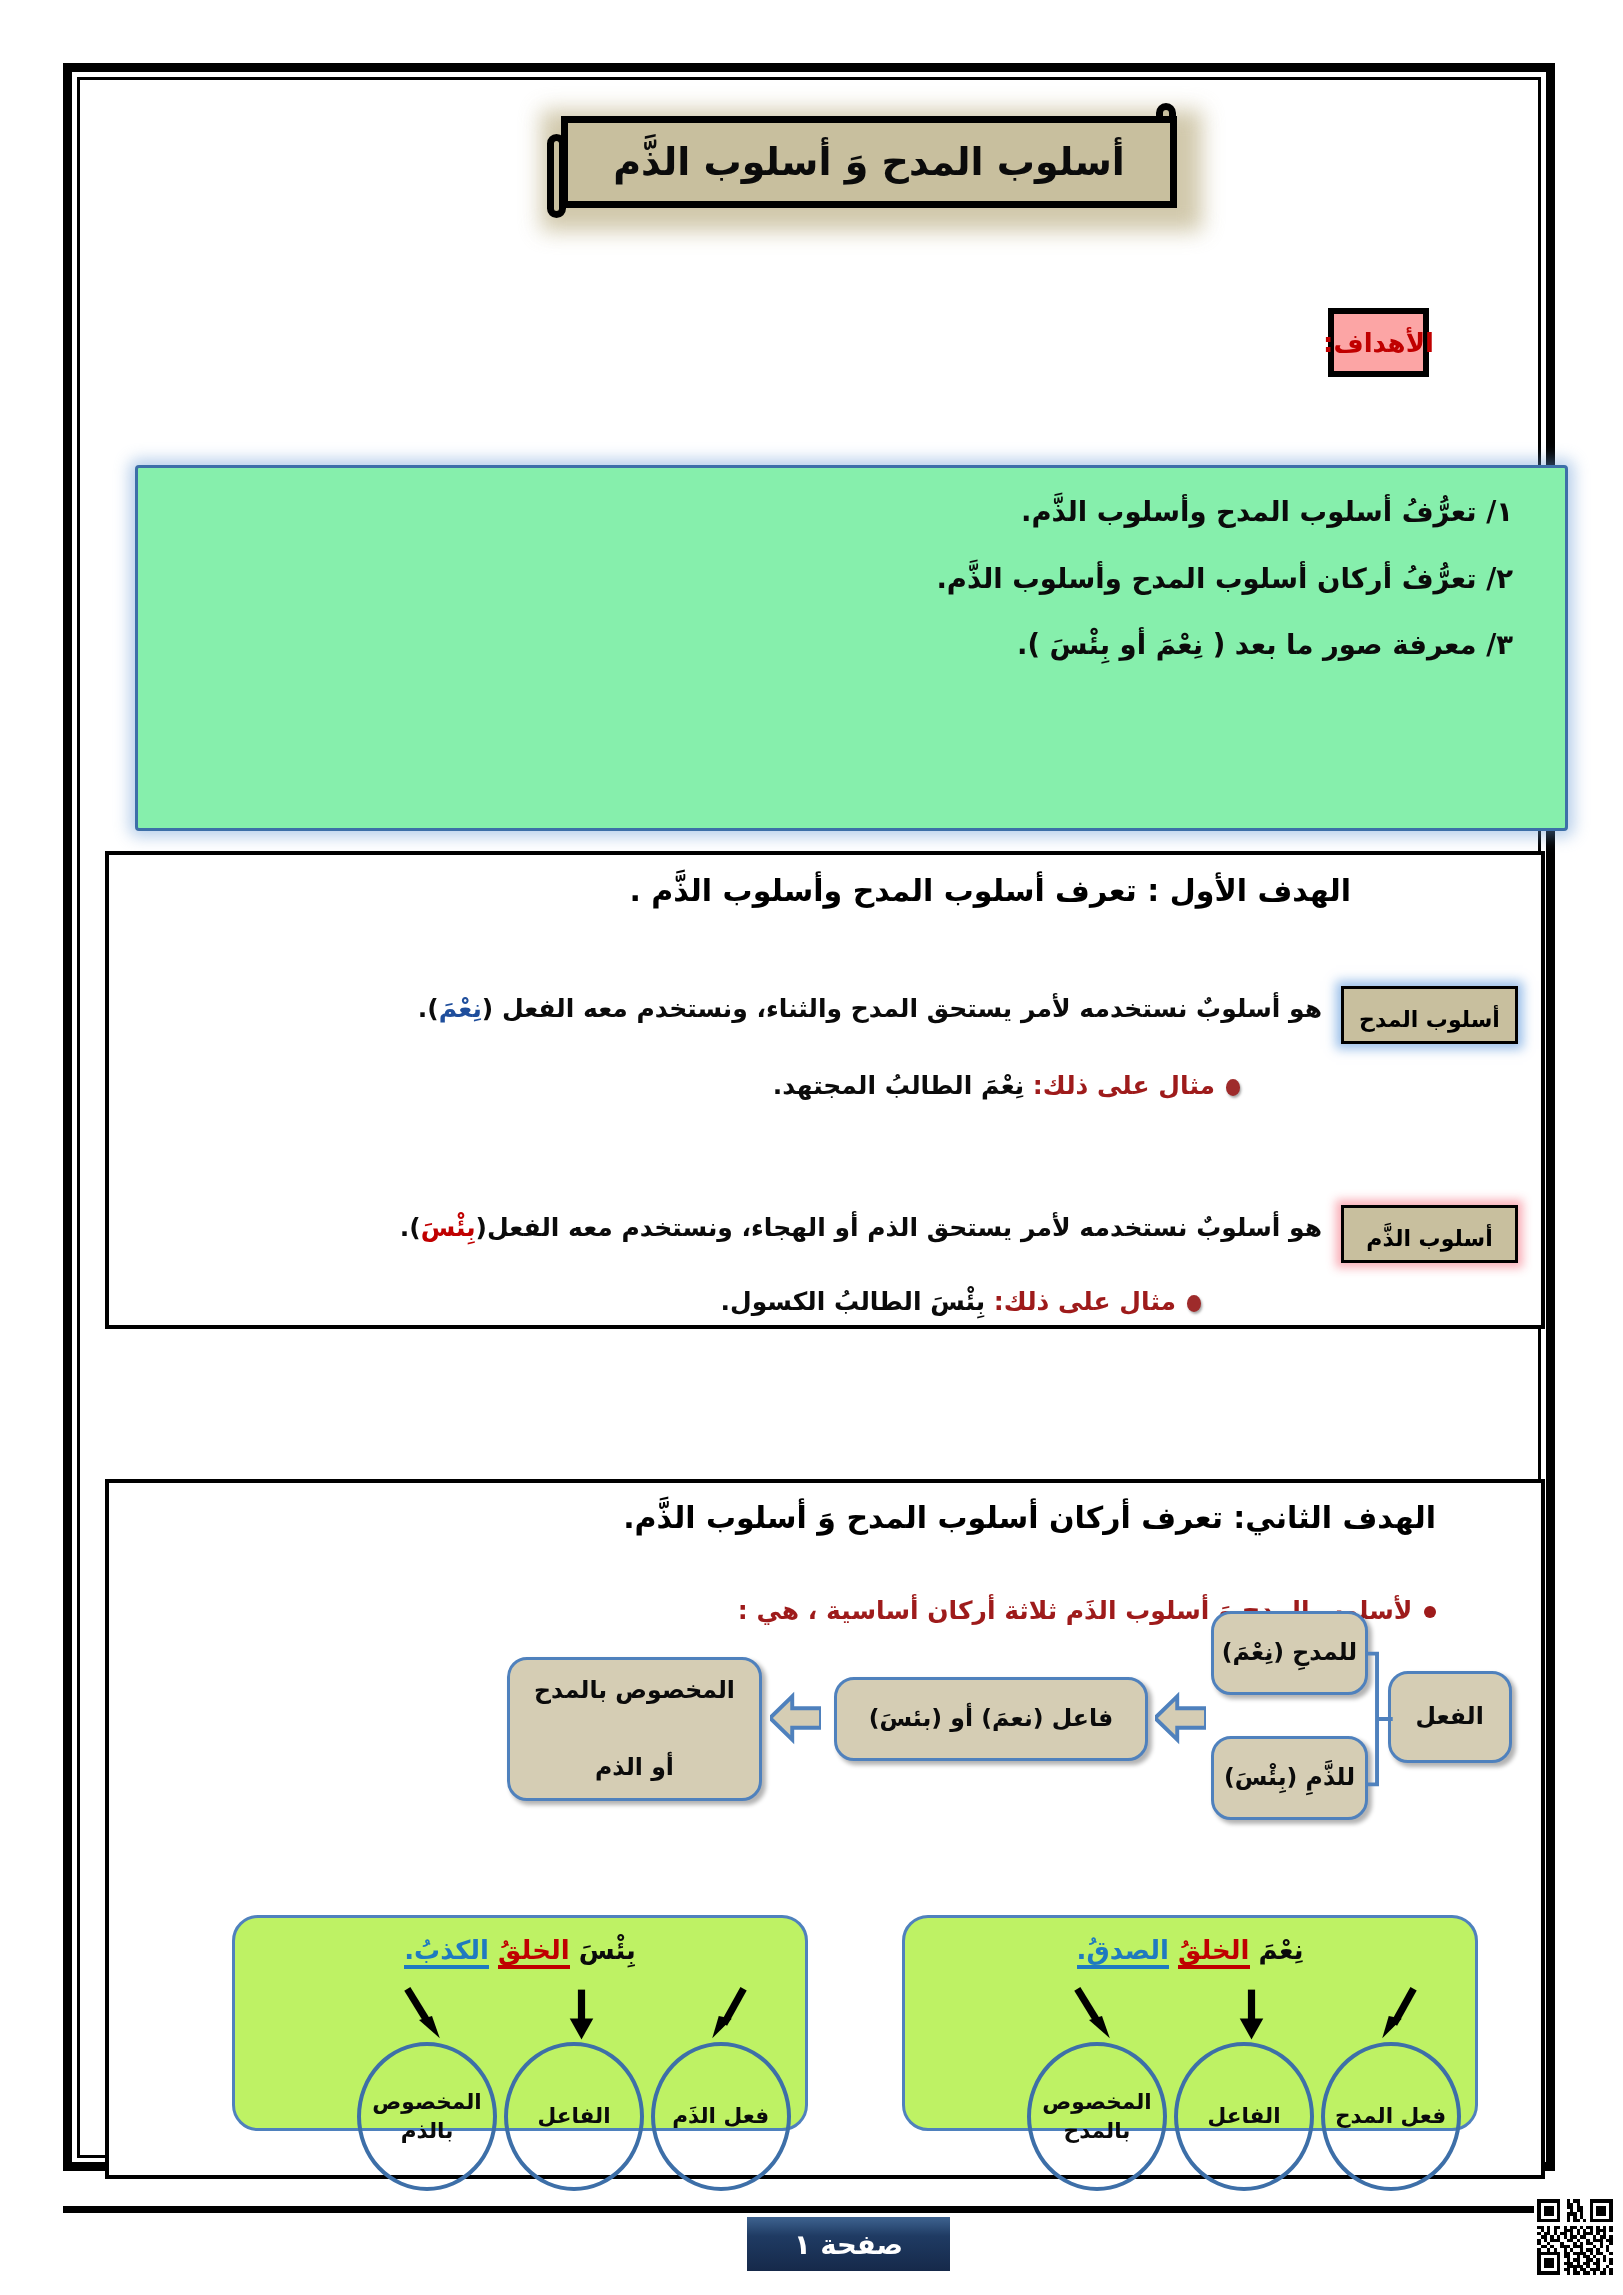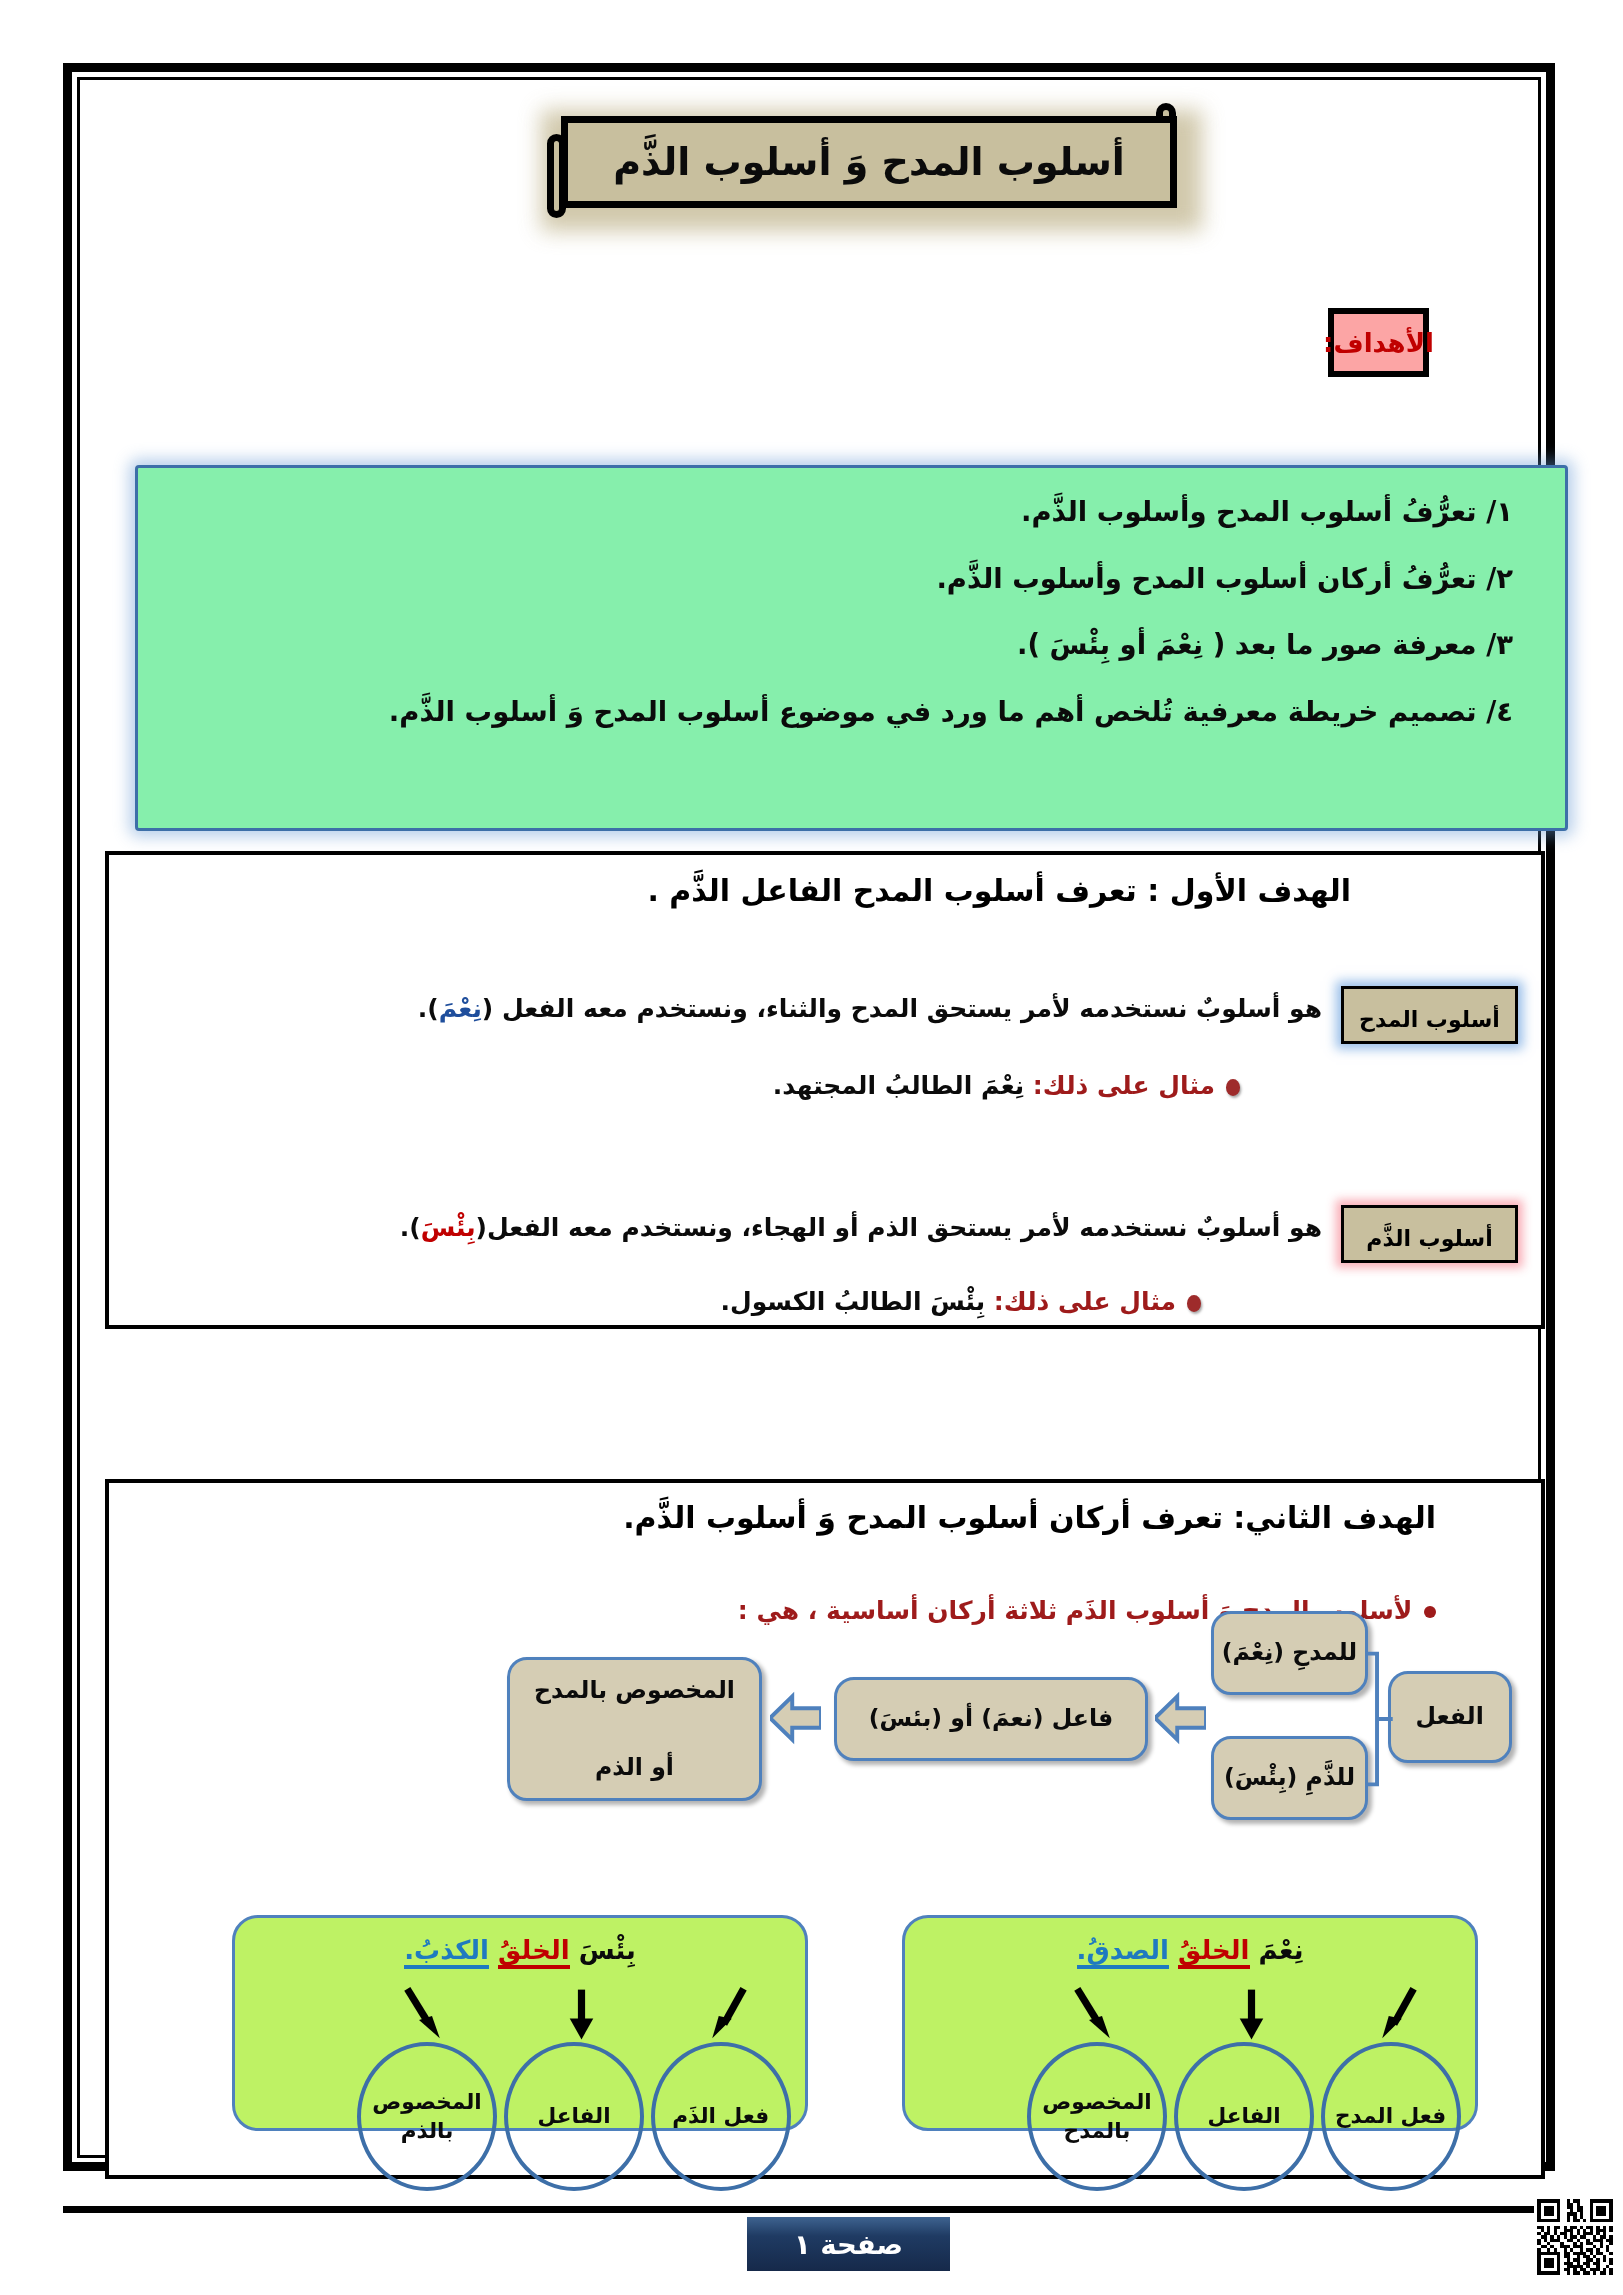--- a/index.html
+++ b/index.html
@@ -387,26 +387,25 @@
 </div>
 
 <div id="objectives-label-box">
   <span id="objectives-label-text">الأهداف:</span>
 </div>
 
 <div id="objectives-panel">
   <div class="objective-line">١/ تعرُّفُ أسلوب المدح وأسلوب الذَّم.</div>
   <div class="objective-line">٢/ تعرُّفُ أركان أسلوب المدح وأسلوب الذَّم.</div>
   <div class="objective-line">٣/ معرفة صور ما بعد ( نِعْمَ أو بِئْسَ ).</div>
-  <div class="objective-line">٤/ تصميم خريطة معرفية تُلخص أهم ما ورد في موضوع أسلوب المدح وَ أسلوب الذَّم.</div>
 </div>
 
 <div id="goal1-panel">
 
-  <div id="goal1-heading">الهدف الأول : تعرف أسلوب المدح الفاعل الذَّم .</div>
+  <div id="goal1-heading">الهدف الأول : تعرف أسلوب المدح وأسلوب الذَّم .</div>
 
   <div class="def-row" style="right:0;top:0;">
     <div class="def-label-box praise" style="right:23px;top:131px;">
       <span class="def-label-text">أسلوب المدح</span>
     </div>
     <div class="def-body-text" style="right:219px;top:139px;">
       <span>هو أسلوبٌ نستخدمه لأمر يستحق المدح والثناء، ونستخدم معه الفعل (</span><span class="kw-blue">نِعْمَ</span><span>).</span>
     </div>
   </div>
 

